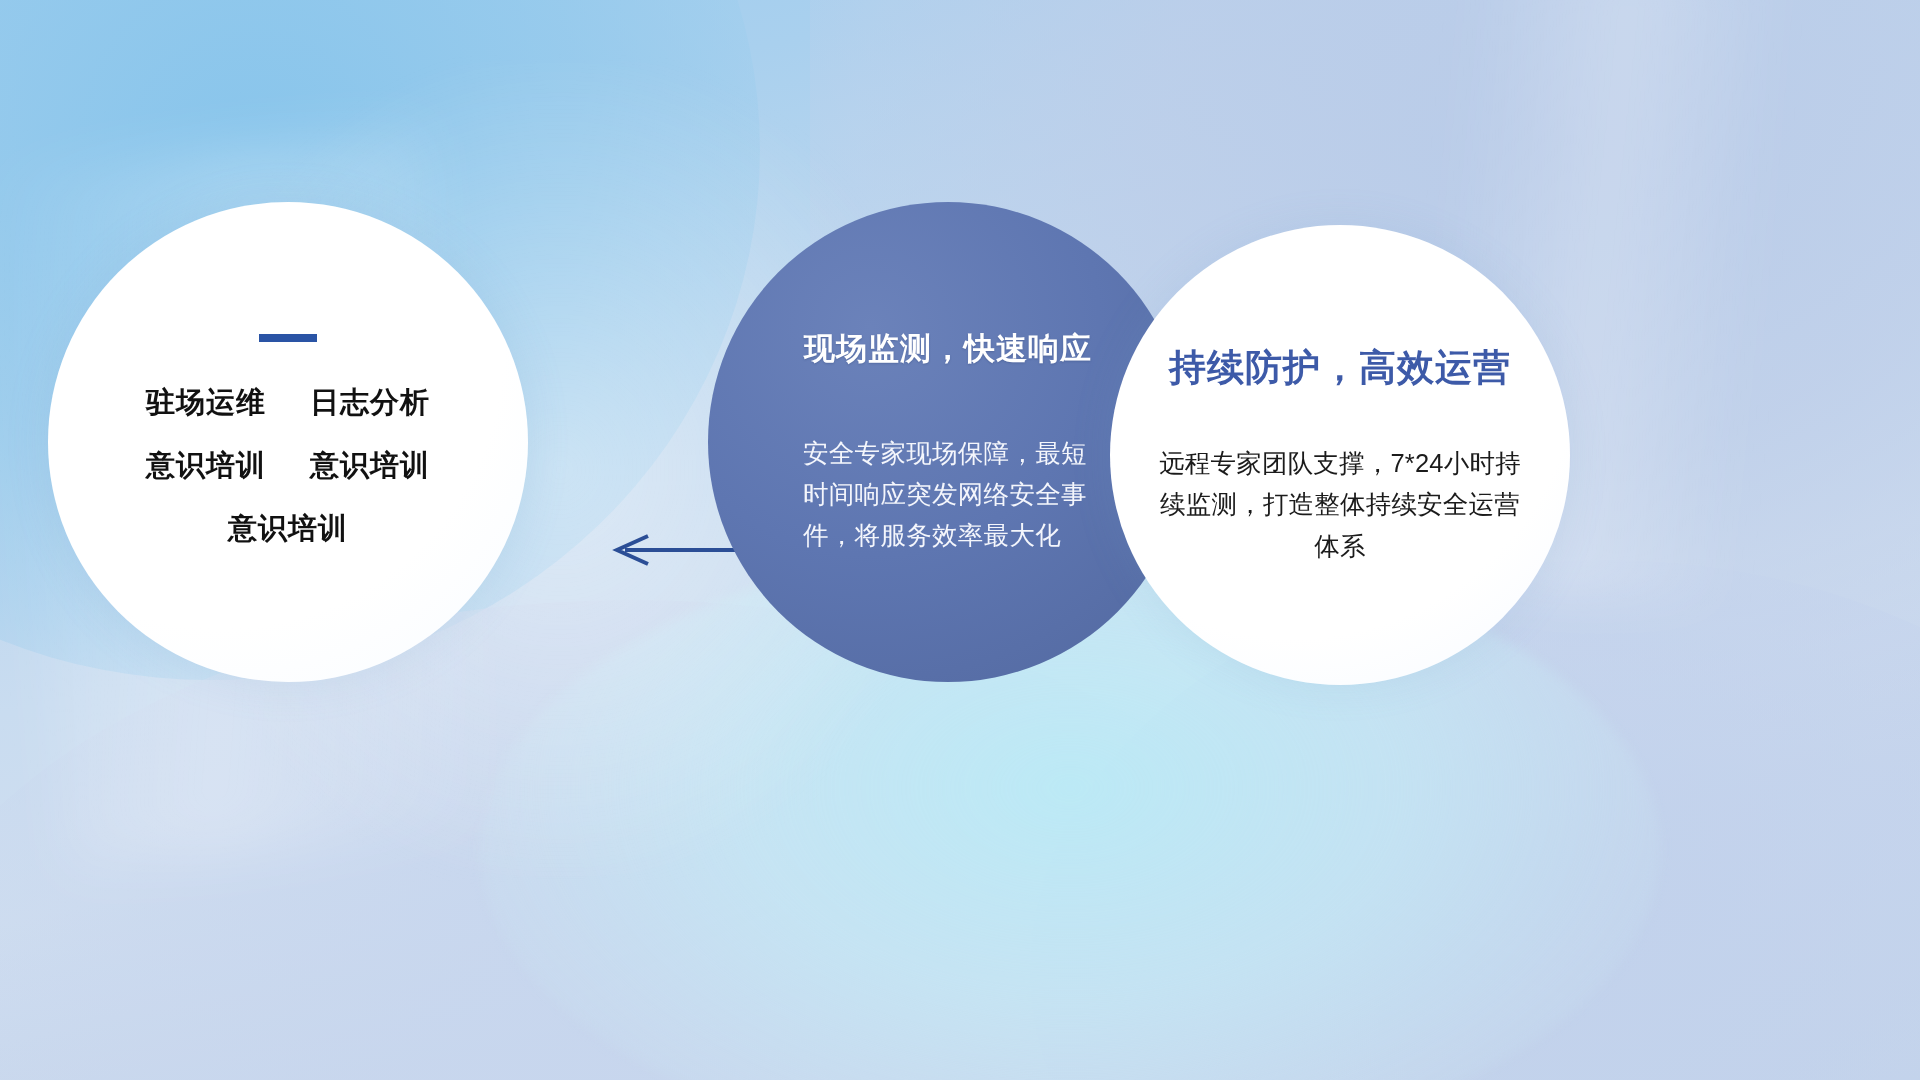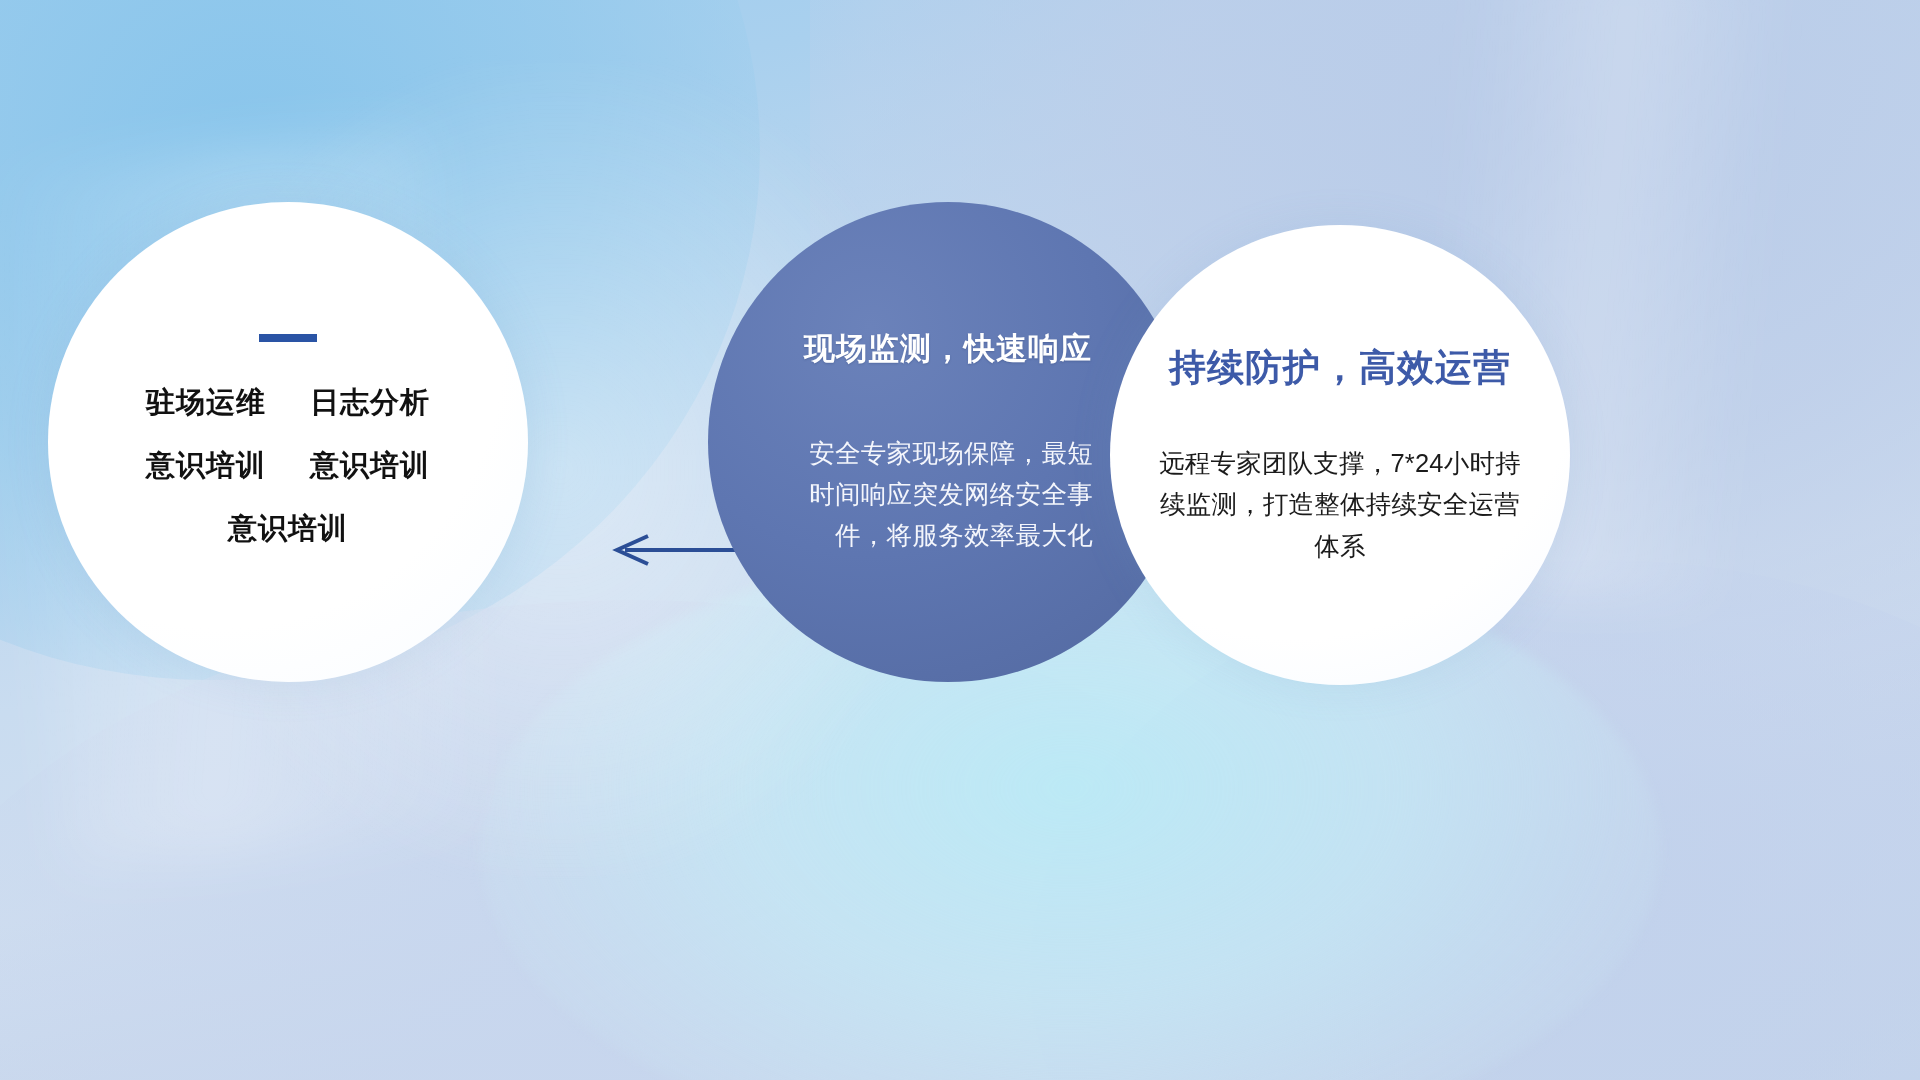--- a/index.html
+++ b/index.html
@@ -149,21 +149,21 @@
     color:#ffffff;
     letter-spacing:1px;
     white-space:nowrap;
     margin-bottom:52px;
     text-shadow:0 1px 2px rgba(40,60,110,0.30);
   }
   #mid-body {
     font-size:25.5px;
     color:#f4f6fc;
     line-height:1.62;
-    text-align:right;
+    text-align:left;
     width:290px;
     letter-spacing:0.3px;
     margin-top:11px;
   }
 
   
   #node-right {
     left:1115px; top:228px; width:455px; height:455px;
     left:1110px; top:225px; width:460px; height:460px;
     background:

